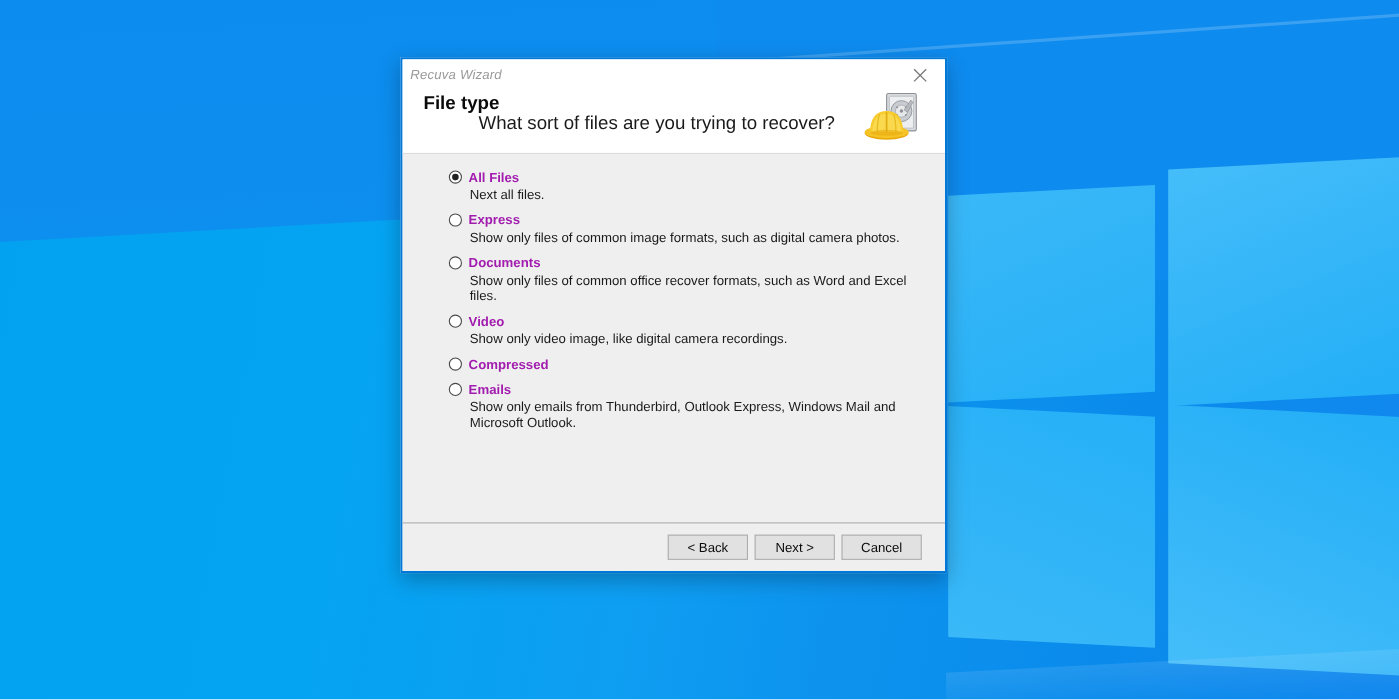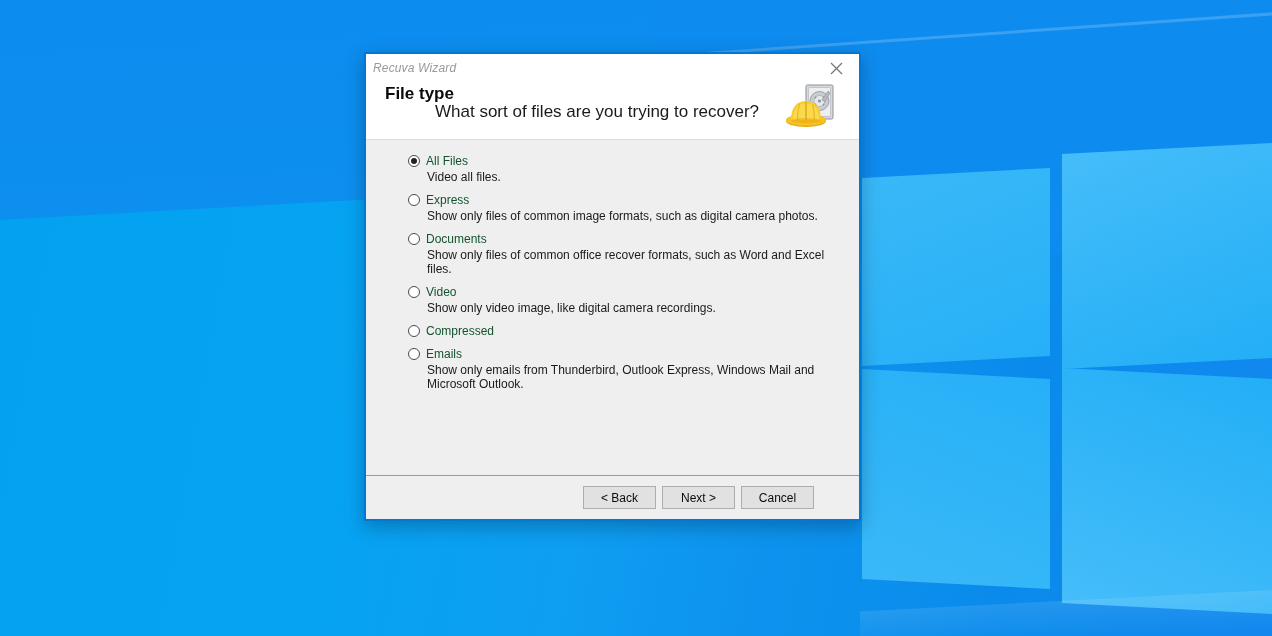--- a/index.html
+++ b/index.html
@@ -131,35 +131,35 @@
     border: 1px solid #4a4a4a; background: #ffffff;
     flex: 0 0 auto; margin-right: 6px;
     position: relative; cursor: default;
   }
   .radio.checked::after {
     content: ""; position: absolute;
     left: 2px; top: 2px; width: 6px; height: 6px;
     border-radius: 50%; background: #222222;
   }
   .option-label {
-    font-size: 12px; font-weight: normal; color: #14532d;
+    font-size: 12px; font-weight: bold; color: #a21caf;
     line-height: 14px; white-space: nowrap;
   }
   .option-desc {
     font-size: 12px; color: #1a1a1a;
     line-height: 14px; margin: 2px 0 0 19px;
     max-width: 400px;
   }
 
   
   #wizard-footer {
     flex: 0 0 auto; height: 43px;
     background: #efefef;
     display: flex; align-items: center; justify-content: flex-end;
-    padding-right: 45px; gap: 6px;
+    padding-right: 21px; gap: 6px;
   }
   .wizard-button {
     width: 73px; height: 23px;
     background: #e1e1e1;
     border: 1px solid #adadad;
     font-family: "Liberation Sans", sans-serif;
     font-size: 12px; color: #0b0b0b;
     display: flex; align-items: center; justify-content: center;
     cursor: default; white-space: nowrap;
   }
@@ -223,21 +223,21 @@
         </svg>
       </div>
     </div>
 
     <div id="wizard-body">
       <div class="option-row">
         <div class="option-head">
           <span class="radio checked"></span>
           <span class="option-label">All Files</span>
         </div>
-        <div class="option-desc">Video all files.</div>
+        <div class="option-desc">Next all files.</div>
       </div>
 
       <div class="option-row">
         <div class="option-head">
           <span class="radio"></span>
           <span class="option-label">Express</span>
         </div>
         <div class="option-desc">Show only files of common image formats, such as digital camera photos.</div>
       </div>
 

